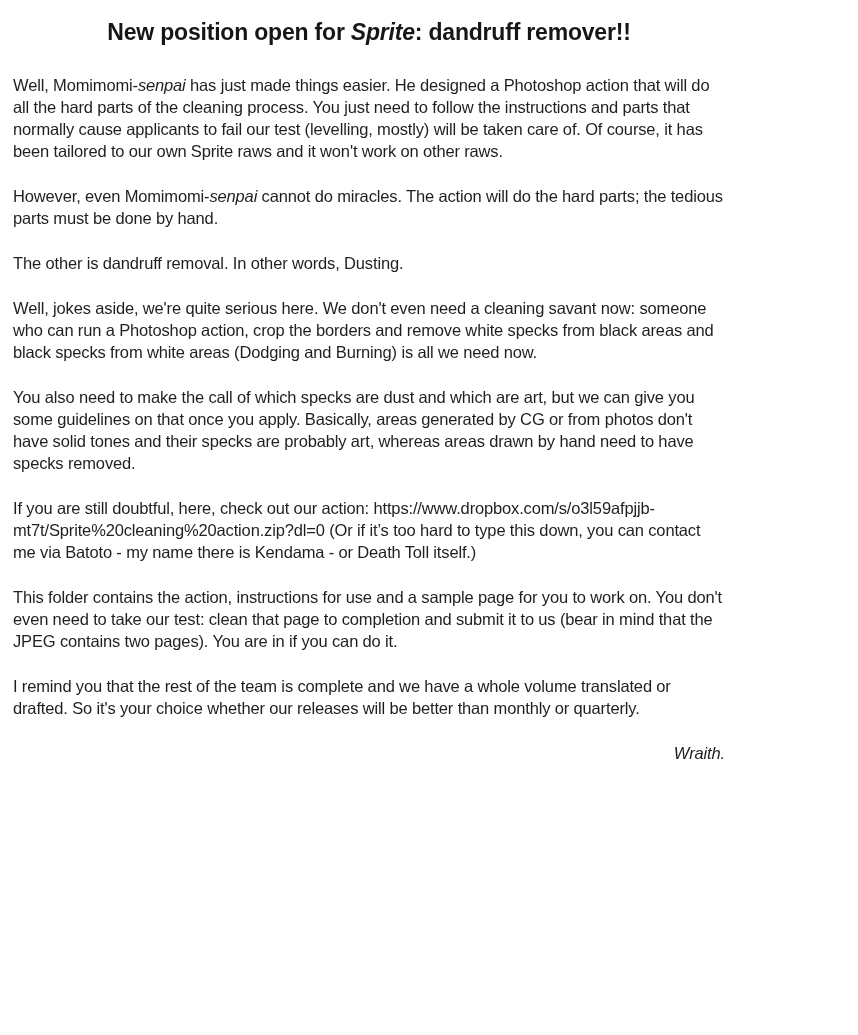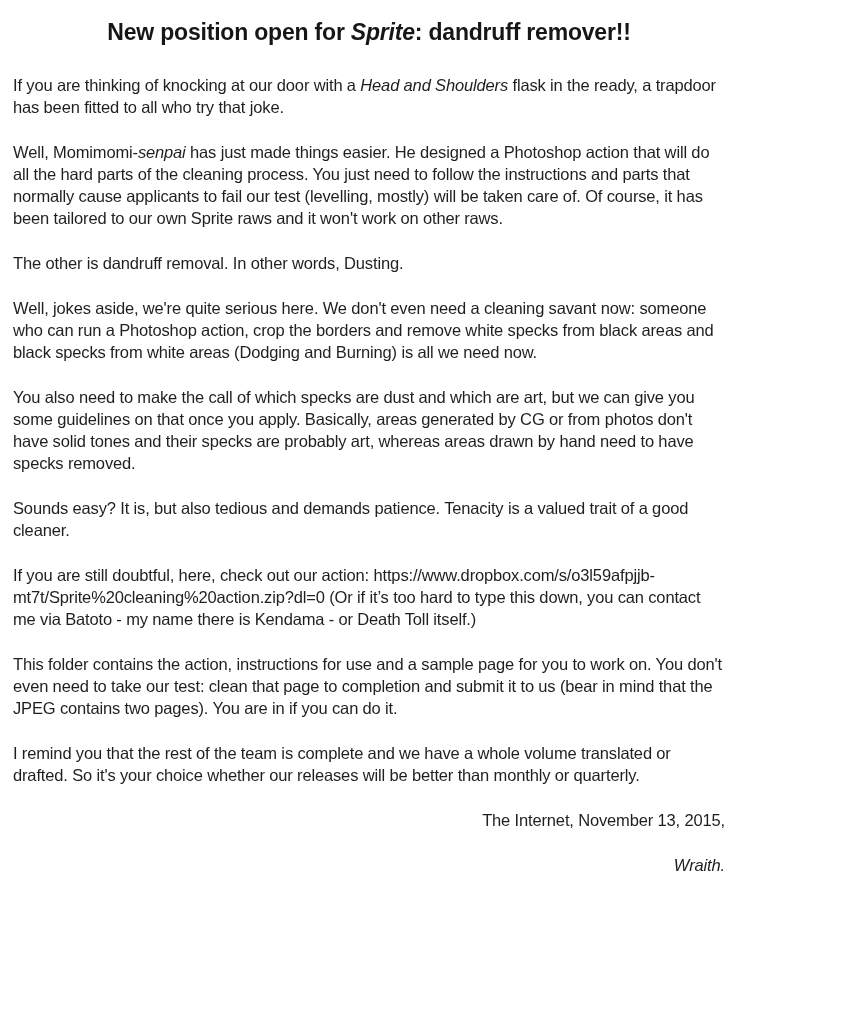--- a/index.html
+++ b/index.html
@@ -46,25 +46,23 @@
   em {
     font-style: italic;
   }
 </style>
 </head>
 <body>
 
 <div class="doc">
   <h1 class="doc-title"><span>New position open for </span><em>Sprite</em><span>: dandruff remover!!</span></h1>
   <div class="doc-body">
-      <p class="para"><span>If you are thinking of knocking at our door with a </span><em>Head and Shoulders</em><span> flask in the ready, a trapdoor has been fitted to all who try that joke.</span></p>
       <p class="para"><span>Well, Momimomi-</span><em>senpai</em><span> has just made things easier. He designed a Photoshop action that will do all the hard parts of the cleaning process. You just need to follow the instructions and parts that normally cause applicants to fail our test (levelling, mostly) will be taken care of. Of course, it has been tailored to our own Sprite raws and it won't work on other raws.</span></p>
+      <p class="para"><span>However, even Momimomi-</span><em>senpai</em><span> cannot do miracles. The action will do the hard parts; the tedious parts must be done by hand.</span></p>
       <p class="para"><span>The other is dandruff removal. In other words, Dusting.</span></p>
       <p class="para"><span>Well, jokes aside, we're quite serious here. We don't even need a cleaning savant now: someone who can run a Photoshop action, crop the borders and remove white specks from black areas and black specks from white areas (Dodging and Burning) is all we need now.</span></p>
       <p class="para"><span>You also need to make the call of which specks are dust and which are art, but we can give you some guidelines on that once you apply. Basically, areas generated by CG or from photos don't have solid tones and their specks are probably art, whereas areas drawn by hand need to have specks removed.</span></p>
-      <p class="para"><span>Sounds easy? It is, but also tedious and demands patience. Tenacity is a valued trait of a good cleaner.</span></p>
       <p class="para"><span>If you are still doubtful, here, check out our action: https://www.dropbox.com/s/o3l59afpjjb-mt7t/Sprite%20cleaning%20action.zip?dl=0 (Or if it’s too hard to type this down, you can contact me via Batoto - my name there is Kendama - or Death Toll itself.)</span></p>
       <p class="para"><span>This folder contains the action, instructions for use and a sample page for you to work on. You don't even need to take our test: clean that page to completion and submit it to us (bear in mind that the JPEG contains two pages). You are in if you can do it.</span></p>
       <p class="para"><span>I remind you that the rest of the team is complete and we have a whole volume translated or drafted. So it's your choice whether our releases will be better than monthly or quarterly.</span></p>
-      <p class="para right"><span>The Internet, November 13, 2015,</span></p>
       <p class="para right"><span>Wraith.</span></p>
     </div>
 </div>
 
 </body></html>

